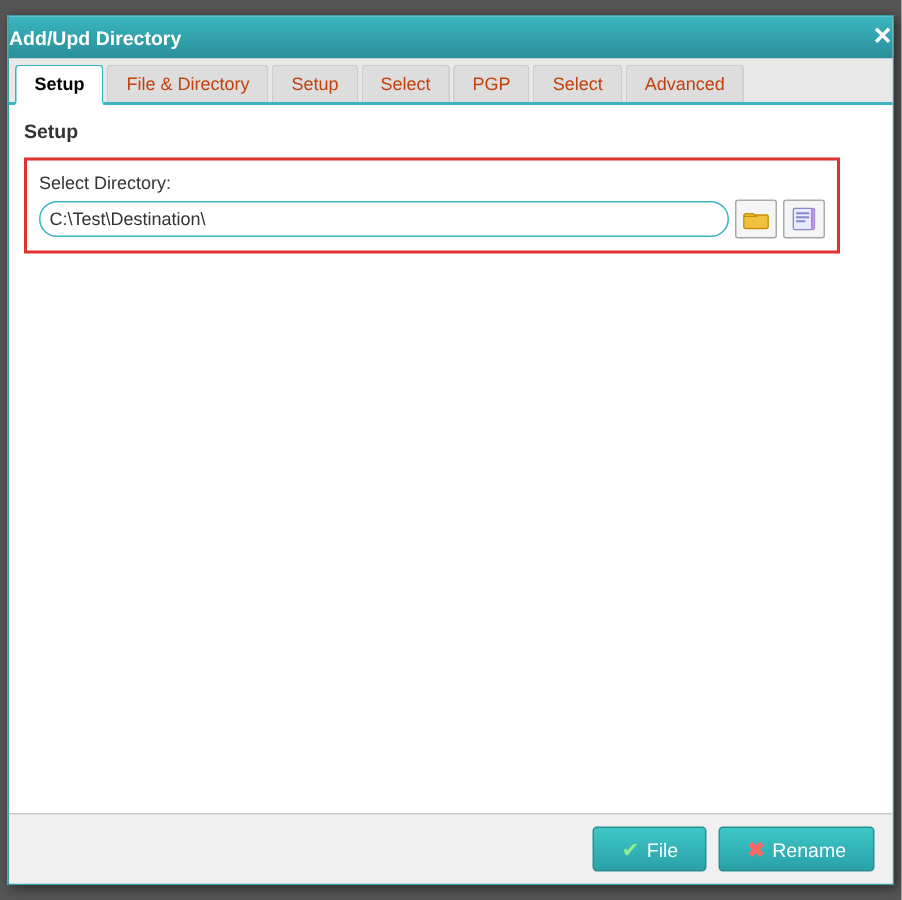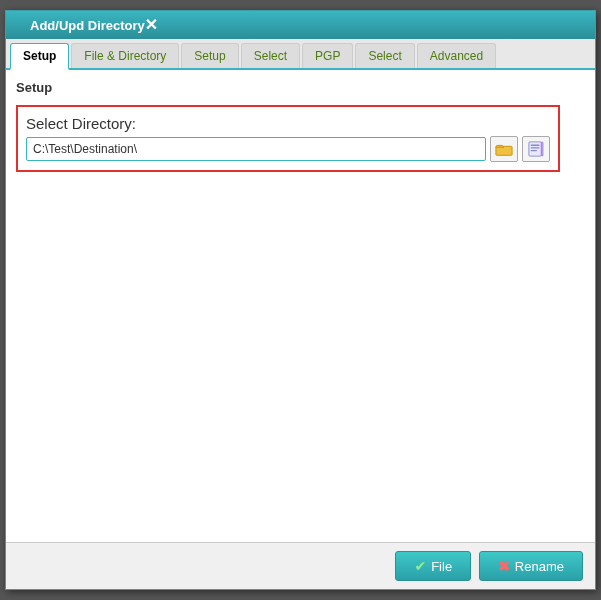--- a/index.html
+++ b/index.html
@@ -11,22 +11,23 @@
       background: #f0f0f0;
       border: 1px solid #3a9fa8;
       display: flex;
       flex-direction: column;
       box-shadow: 2px 2px 8px rgba(0,0,0,0.5);
     }
 
     .title-bar {
       background: linear-gradient(to bottom, #3ab5c0, #2a8f99);
       color: white;
-      padding: 6px 24px;
-      display: flex;
+      padding: 6px 0;
+      display: flex;
+      justify-content: space-between;
       align-items: center;
       font-size: 13px;
       font-weight: bold;
     }
 
     .title-bar-close {
       color: white;
       font-size: 16px;
       cursor: pointer;
       font-weight: bold;
@@ -42,21 +43,21 @@
       gap: 2px;
     }
 
     .tab {
       padding: 5px 12px;
       font-size: 12px;
       cursor: pointer;
       border: 1px solid #ccc;
       border-bottom: none;
       background: #ddd;
-      color: #4d7c0f;
+      color: #c2410c;
       border-radius: 3px 3px 0 0;
     }
 
     .tab.active {
       background: white;
       border-color: #3ab5c0;
       border-bottom: 2px solid white;
       color: #000;
       font-weight: bold;
       margin-bottom: -2px;
@@ -80,35 +81,35 @@
     .field-group {
       border: 2px solid #e03030;
       padding: 8px;
       display: inline-flex;
       flex-direction: column;
       gap: 4px;
       background: white;
     }
 
     .field-label {
-      font-size: 15px;
+      font-size: 12px;
       color: #333;
     }
 
     .input-row {
       display: flex;
       align-items: center;
       gap: 4px;
     }
 
     .directory-input {
       width: 460px;
       padding: 4px 6px;
       border: 1px solid #3ab5c0;
-      border-radius: 2px;
+      border-radius: 12px;
       font-size: 12px;
       outline: none;
       color: #333;
     }
 
     .icon-btn {
       width: 28px;
       height: 26px;
       border: 1px solid #aaa;
       background: #f5f5f5;

